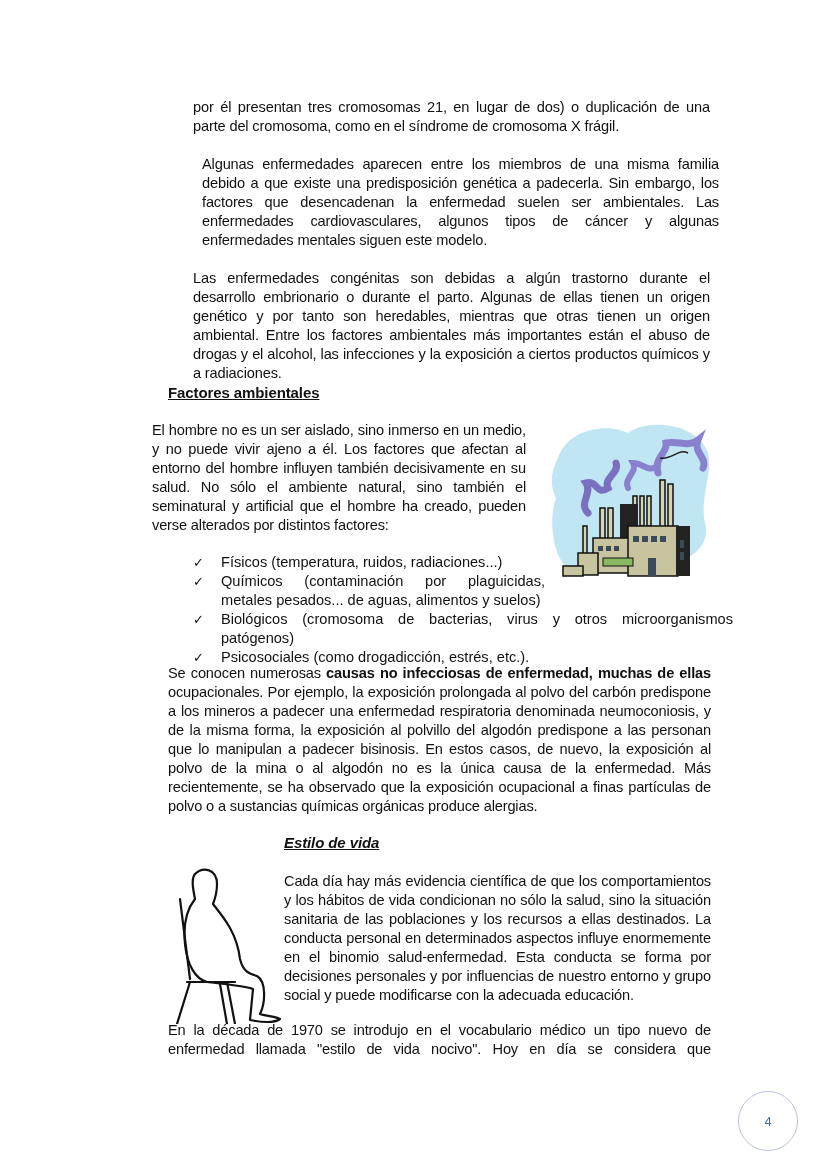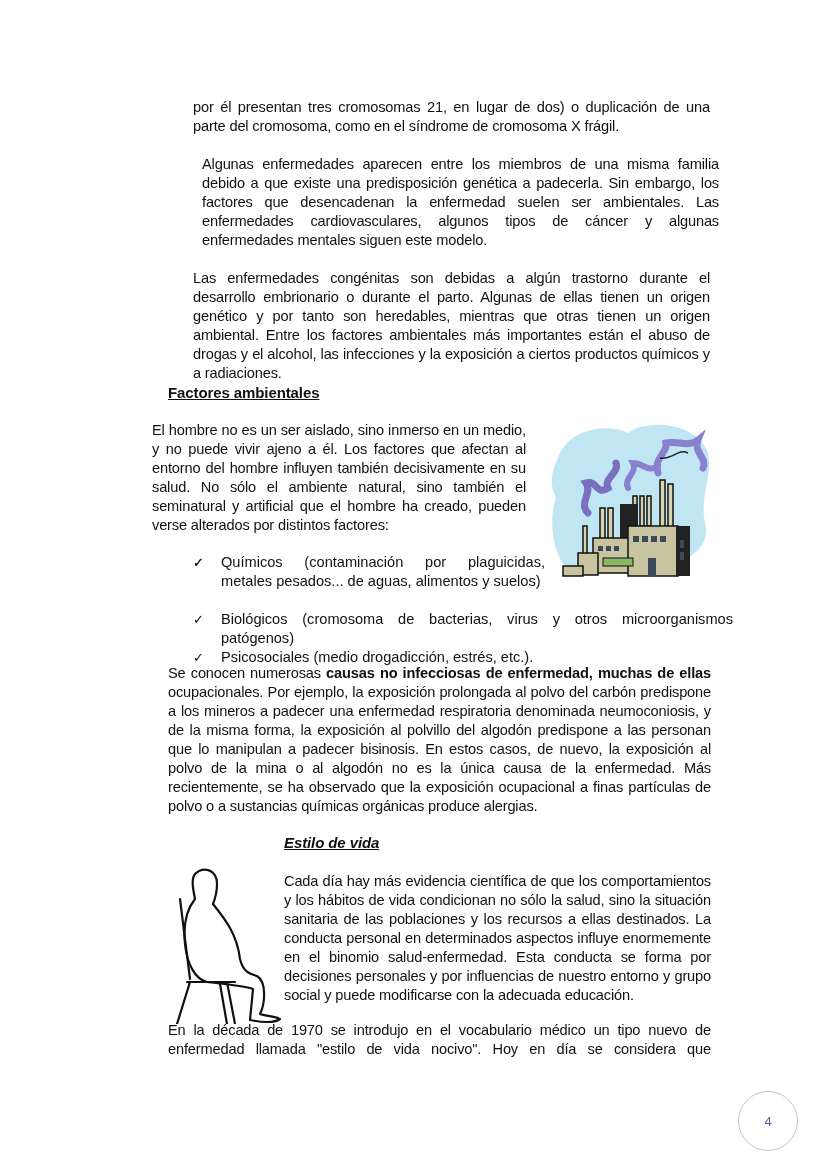--- a/index.html
+++ b/index.html
@@ -70,34 +70,35 @@
         <rect x="132" y="122" width="4" height="8"></rect>
           <rect x="132" y="134" width="4" height="8"></rect>
         <rect x="100" y="140" width="8" height="18"></rect>
       </g>
     </svg>
   </div>
 
   <ul class="list" style="left:193px; top:553px; width:352px;">
     <li>
       <span class="check">✓</span>
+      <span>Físicos (temperatura, ruidos, radiaciones...)</span>
     </li>
     <li>
       <span class="check">✓</span>
       <span>Químicos (contaminación por plaguicidas, metales pesados... de aguas, alimentos y suelos)</span>
     </li>
   </ul>
   <ul class="list" style="left:193px; top:610px; width:540px;">
     <li>
       <span class="check">✓</span>
       <span>Biológicos (cromosoma de bacterias, virus y otros microorganismos patógenos)</span>
     </li>
     <li>
       <span class="check">✓</span>
-      <span>Psicosociales (medio drogadicción, estrés, etc.).</span>
+      <span>Psicosociales (como drogadicción, estrés, etc.).</span>
     </li>
   </ul>
 
   <p class="p" style="left:168px; top:664px; width:543px;"><span>Se conocen numerosas </span><b>causas no infecciosas de enfermedad, muchas de ellas</b><span> ocupacionales. Por ejemplo, la exposición prolongada al polvo del carbón predispone a los mineros a padecer una enfermedad respiratoria denominada neumoconiosis, y de la misma forma, la exposición al polvillo del algodón predispone a las personan que lo manipulan a padecer bisinosis. En estos casos, de nuevo, la exposición al polvo de la mina o al algodón no es la única causa de la enfermedad. Más recientemente, se ha observado que la exposición ocupacional a finas partículas de polvo o a sustancias químicas orgánicas produce alergias.</span></p>
 
   <h3 class="h" style="left:284px; top:834px;font-style:italic;">Estilo de vida</h3>
 
   <div style="position:absolute; left:165px; top:864px; width:120px; height:160px;">
     <svg width="120" height="160" viewBox="0 0 120 160">
       <g fill="none" stroke="#111" stroke-width="2.2" stroke-linejoin="round" stroke-linecap="round">

